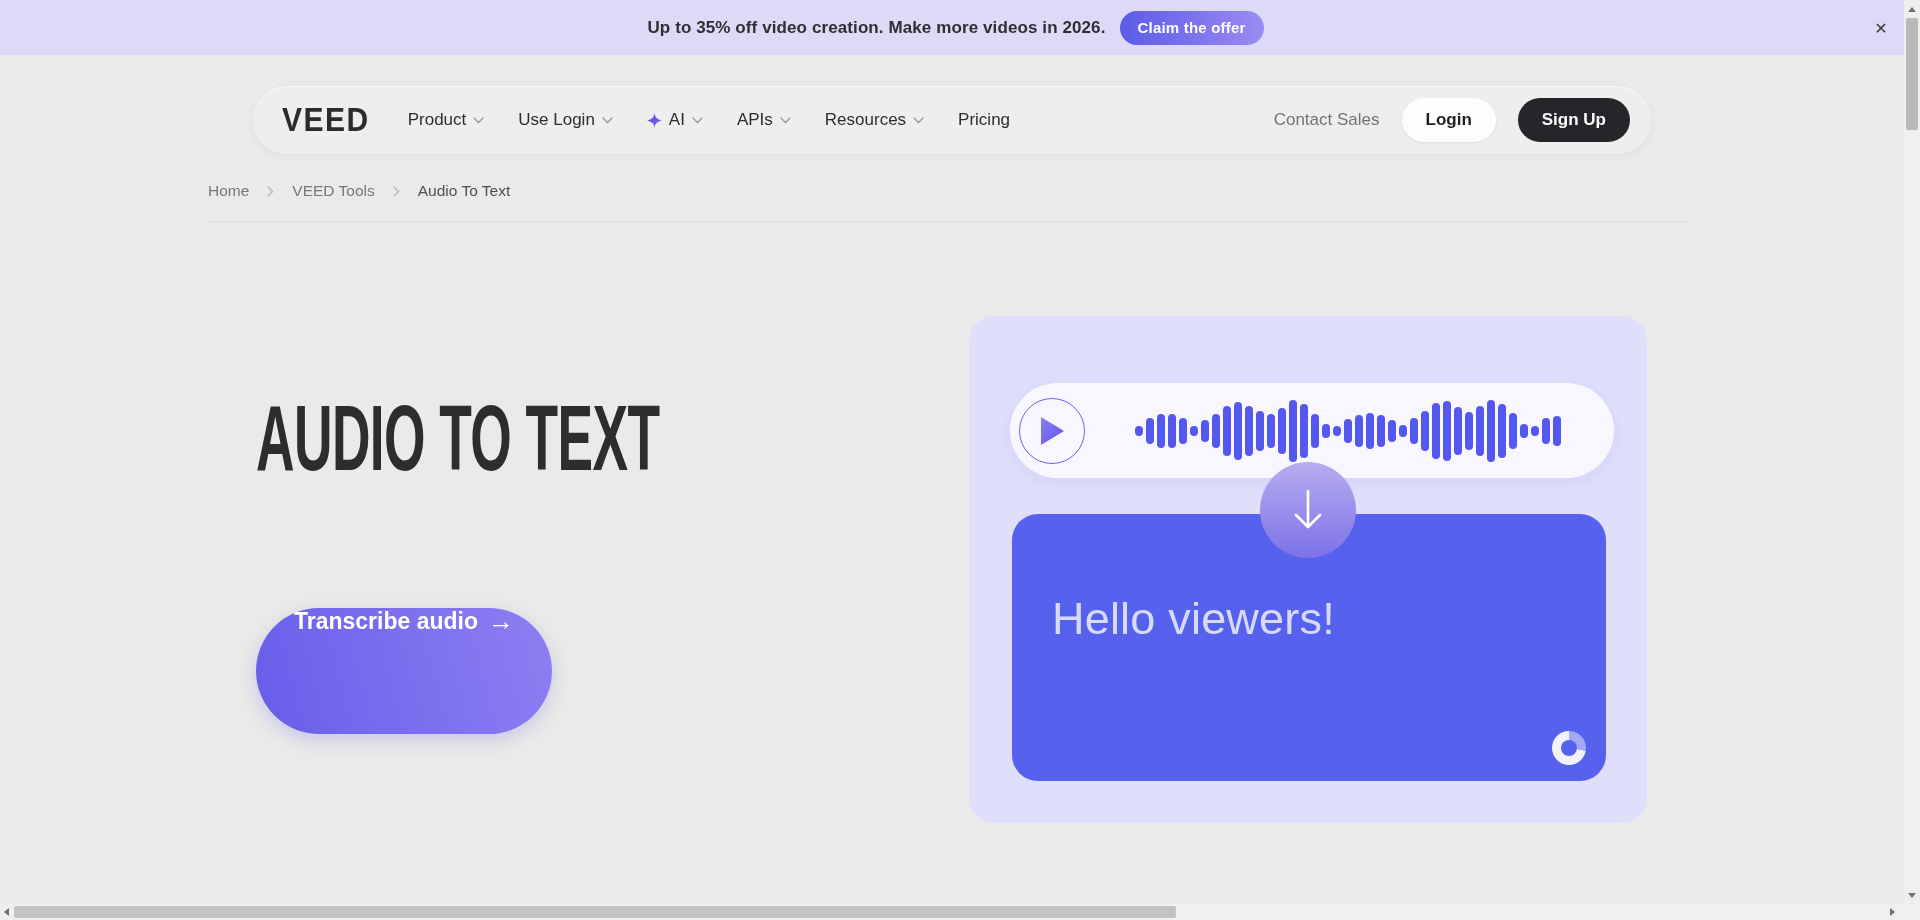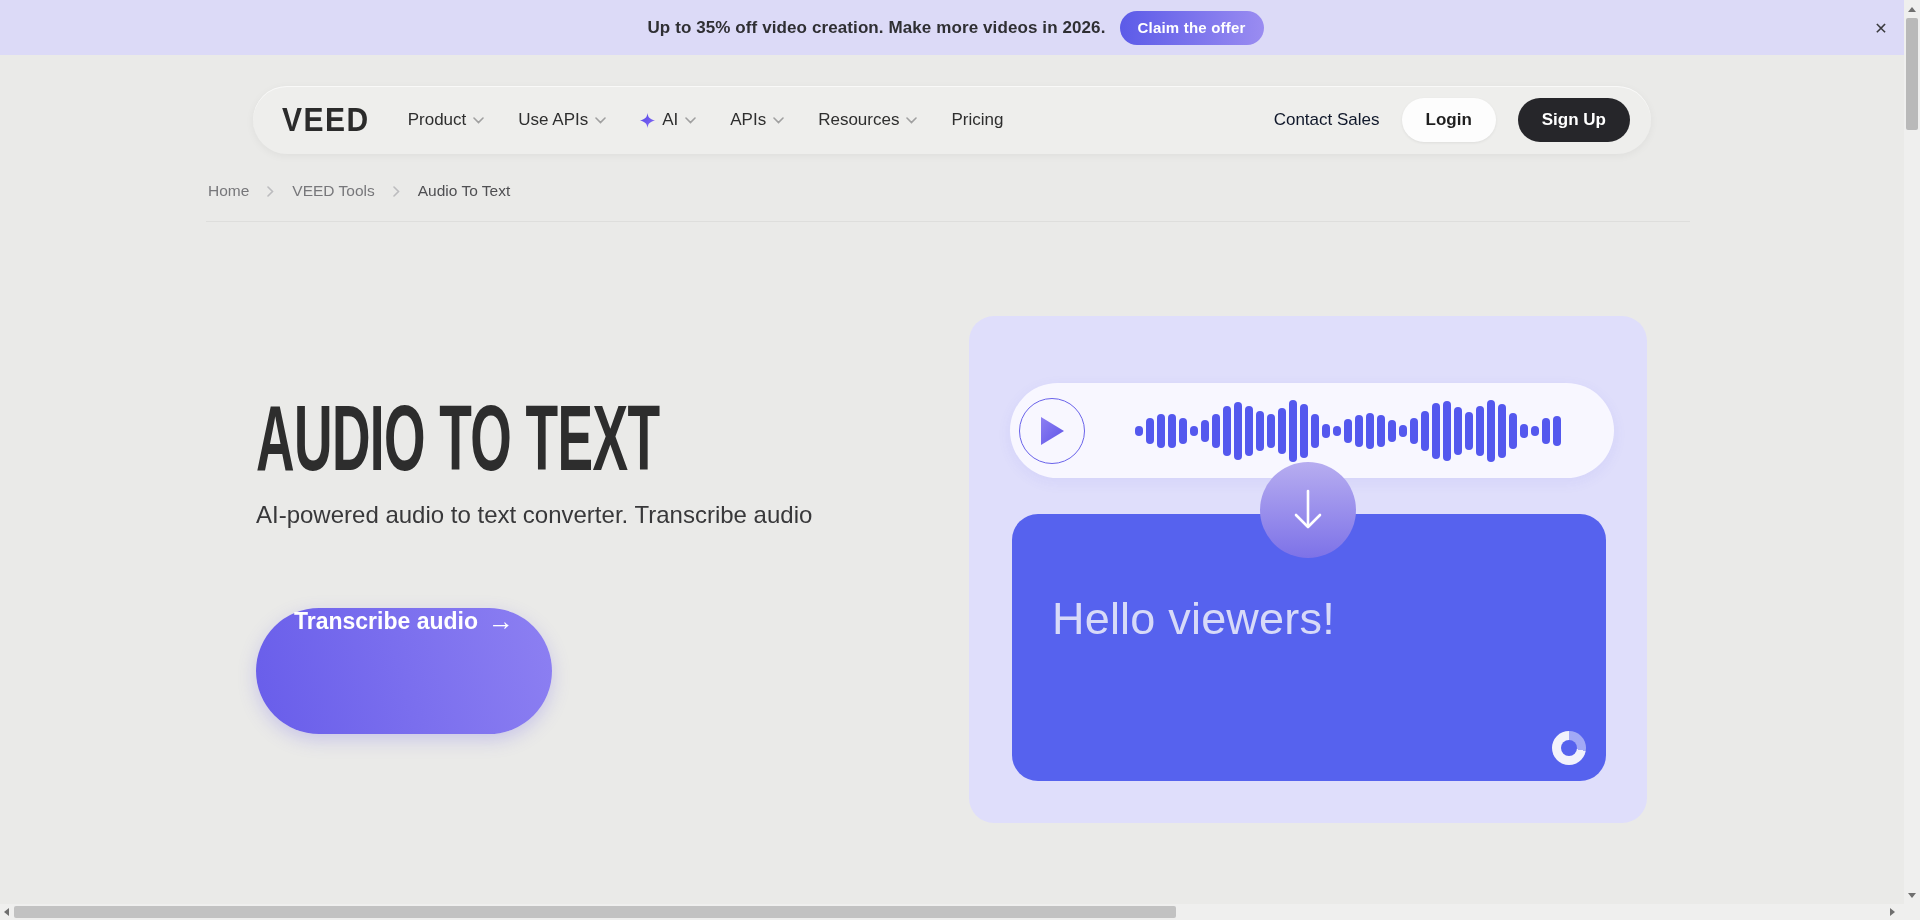--- a/index.html
+++ b/index.html
@@ -19,21 +19,21 @@
   
   .nav { position:absolute; left:253px; top:86px; width:1398px; height:68px;
     background:#eeeeec; border-radius:34px; display:flex; align-items:center;
     box-shadow:0 2px 8px rgba(0,0,0,.05), inset 0 1px 0 rgba(255,255,255,.65); padding:0 21px 0 29px; }
   .logo { font-size:30px; font-weight:900; color:#2b2b2b; letter-spacing:1.5px;
     transform:scaleY(1.08); margin-right:38px; user-select:none; }
   .nav-items { display:flex; align-items:center; gap:34px;text-align:center; }
   .nav-item { display:flex; align-items:center; gap:7px; font-size:17px; color:#2e2e2e; cursor:pointer; }
   .chev { display:block; }
   .nav-right { margin-left:auto; display:flex; align-items:center; gap:22px; }
-  .contact { font-size:17px; color:#0f172a; cursor:pointer; }
+  .contact { font-size:17px; color:#737373; cursor:pointer; }
   .btn-login { height:44px; padding:0 24px; border:none; border-radius:22px; background:#fdfdfd;
     color:#1f1f1f; font-family:inherit; font-size:17px; font-weight:600; cursor:pointer;
     box-shadow:0 1px 3px rgba(0,0,0,.07); }
   .btn-signup { height:44px; padding:0 24px; border:none; border-radius:22px; background:#26262a;
     color:#fff; font-family:inherit; font-size:17px; font-weight:700; cursor:pointer; }
 
   
   .crumbs { position:absolute; left:208px; top:182px; display:flex; align-items:center; gap:18px; }
   .crumb { font-size:15.5px; font-weight:400; color:#77777a; cursor:pointer; }
   .crumb.current { color:#4f4f52; cursor:default; }
@@ -101,21 +101,21 @@
 <div class="nav">
   <div class="logo">VEED</div>
   <div class="nav-items">
     <div class="nav-item">
       <span>Product</span>
       <svg class="chev" width="11" height="7" viewBox="0 0 11 7">
           <polyline points="1,1 5.5,5.5 10,1" fill="none" stroke="#a0a0a0" stroke-width="1.6" stroke-linecap="round"></polyline>
         </svg>
     </div>
     <div class="nav-item">
-      <span>Use APIs</span>
+      <span>Use Login</span>
       <svg class="chev" width="11" height="7" viewBox="0 0 11 7">
           <polyline points="1,1 5.5,5.5 10,1" fill="none" stroke="#a0a0a0" stroke-width="1.6" stroke-linecap="round"></polyline>
         </svg>
     </div>
     <div class="nav-item">
       <svg width="15" height="15" viewBox="0 0 24 24">
         <defs>
             <linearGradient id="spark" x1="0" y1="0" x2="1" y2="1">
           <stop offset="0" stop-color="#4f46e5"></stop>
               <stop offset="1" stop-color="#8b6cf6"></stop>
@@ -161,21 +161,20 @@
       <polyline points="1,1 5.5,5.5 1,10" fill="none" stroke="#bcbcbe" stroke-width="1.6" stroke-linecap="round"></polyline>
     </svg>
   <span class="crumb current">Audio To Text</span>
 </div>
 <div class="rule"></div>
 
 <div class="hero-title">
   <span>AUDIO TO TEXT</span>
 </div>
 <div class="hero-sub">
-  <div>AI-powered audio to text converter. Transcribe audio</div>
 </div>
 <button class="hero-cta">
   <span>Transcribe audio</span>
   <span class="arrow">→</span>
 </button>
 
 <div class="illus" style="background: rgb(223, 222, 251); border-radius: 25px;">
   <div class="audio-pill">
     <div class="play">
       <svg width="26" height="30" viewBox="0 0 26 30">

